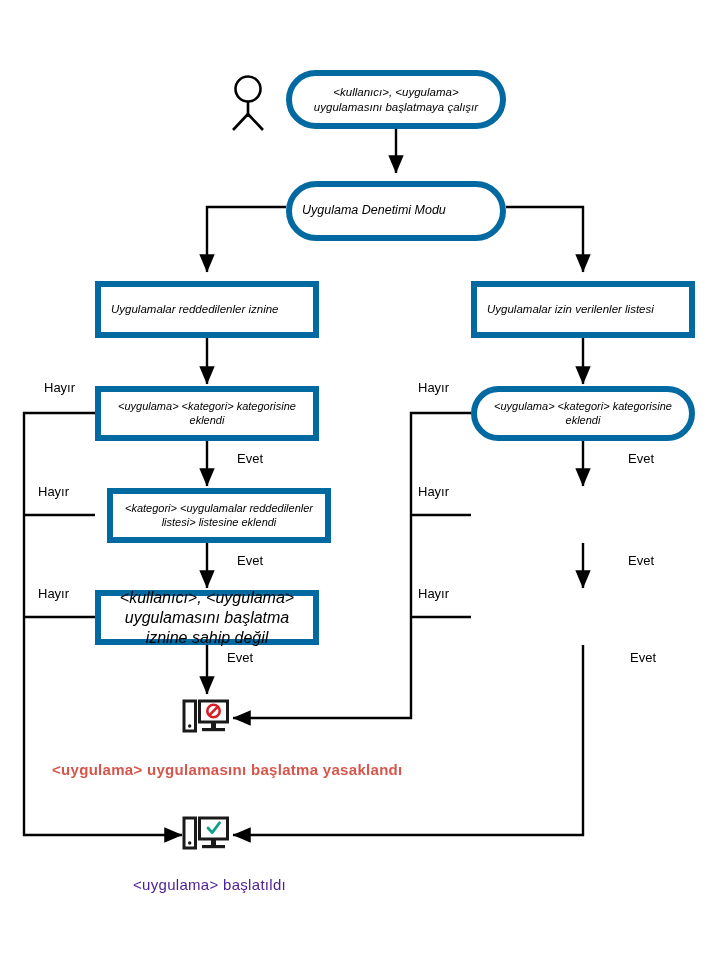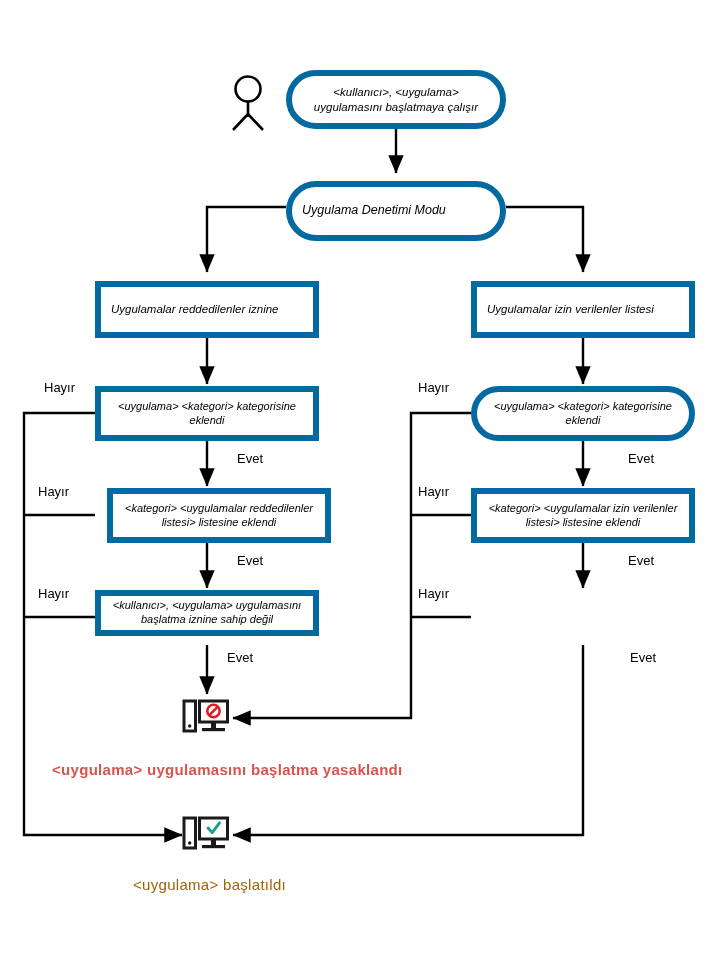--- a/index.html
+++ b/index.html
@@ -33,21 +33,21 @@
     color:#000000;
   }
   .branch-label{font-size:13px;}
   .outcome{
     position:absolute;
     white-space:nowrap;
     font-size:15px;
     letter-spacing:0.3px;
   }
   .outcome.denied{color:#d6564b;font-weight:bold;}
-  .outcome.allowed{color:#a16207;text-align:right;}
+  .outcome.allowed{color:#4c1d95;text-align:right;}
 
   
   .icon-wrap{position:absolute;}
 </style>
 </head>
 <body>
 
 <div id="canvas">
 
   <svg class="lines" viewBox="0 0 720 960">
@@ -115,25 +115,22 @@
   </div>
 
   <div class="node stadium" style="left:471px;top:386px;width:224px;height:55px;font-size:11px;">
     <span class="txt">&lt;uygulama&gt; &lt;kategori&gt; kategorisine eklendi</span>
   </div>
 
   <div class="node rect" style="left:95px;top:488px;width:224px;height:55px;font-size:11px;margin-left:12px;">
     <span class="txt">&lt;kategori&gt; &lt;uygulamalar reddedilenler listesi&gt; listesine eklendi</span>
   </div>
 
-  <div class="node rect" style="left:471px;top:488px;width:224px;height:55px;font-size:11px;">
-    <span class="txt">&lt;kategori&gt; &lt;uygulamalar izin verilenler listesi&gt; listesine eklendi</span>
-  </div>
 
-  <div class="node rect" style="left:95px;top:590px;width:224px;height:46px;font-size:11px;">
+  <div class="node rect" style="left:95px;top:590px;width:224px;height:55px;font-size:16px;">
     <span class="txt">&lt;kullanıcı&gt;,  &lt;uygulama&gt; uygulamasını başlatma iznine sahip değil</span>
   </div>
 
 
   <div class="label branch-label" style="left:44px;top:380px;">Hayır</div>
   <div class="label branch-label" style="left:38px;top:484px;">Hayır</div>
   <div class="label branch-label" style="left:38px;top:586px;">Hayır</div>
 
   <div class="label branch-label" style="left:237px;top:451px;">Evet</div>
   <div class="label branch-label" style="left:237px;top:553px;">Evet</div>

